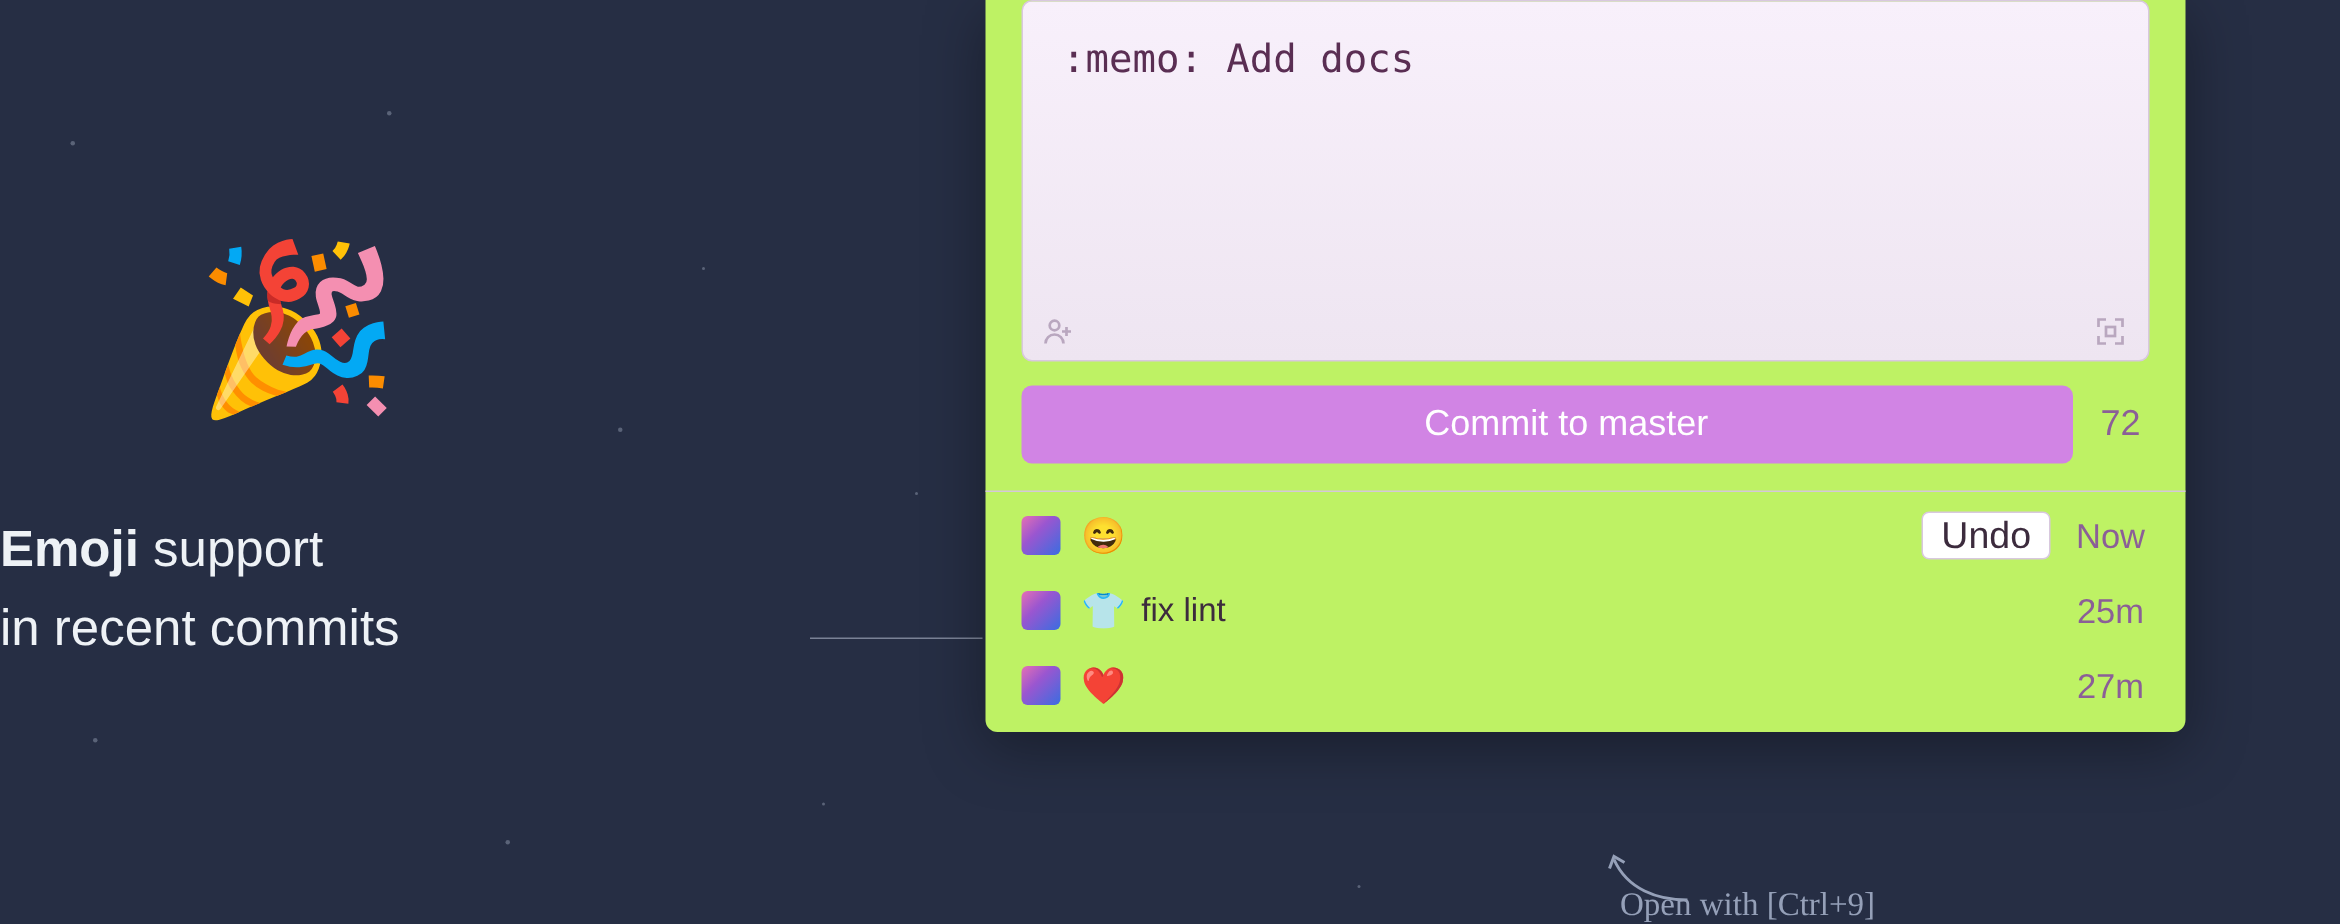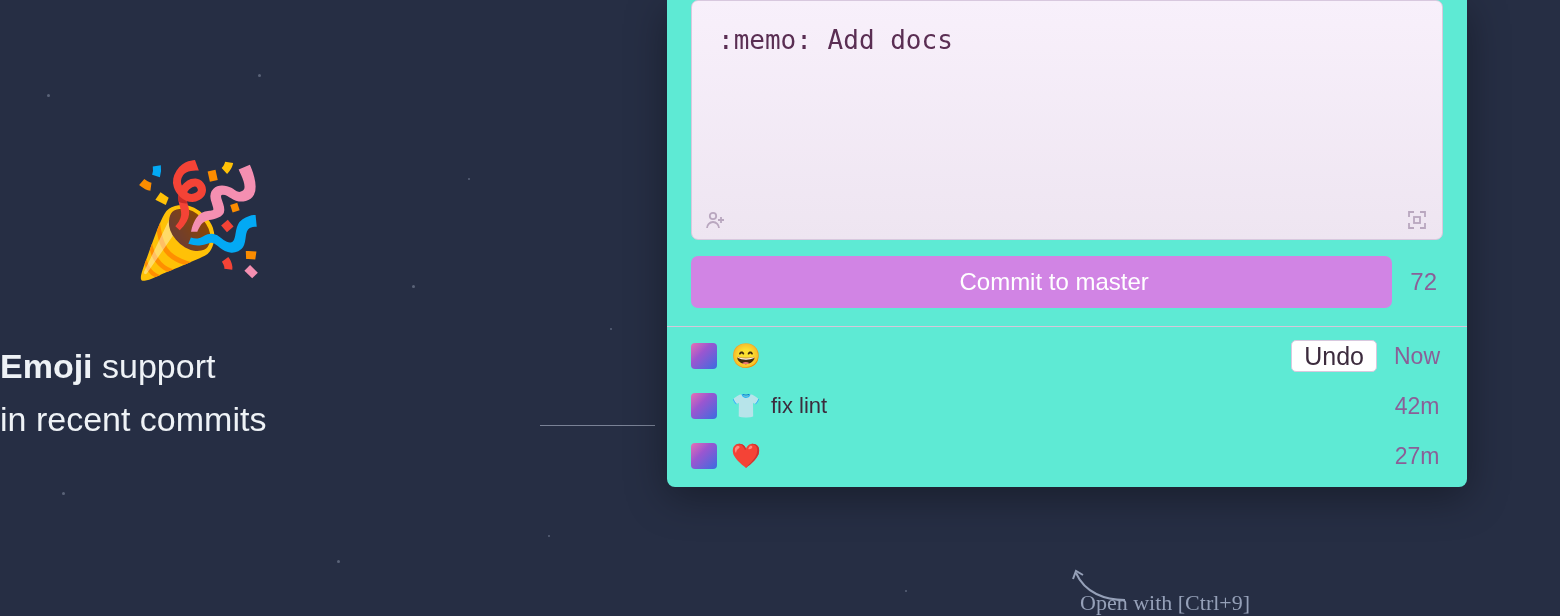--- a/index.html
+++ b/index.html
@@ -42,25 +42,24 @@
     top: 425px;
     width: 115px;
     height: 1px;
     background: #7a8296;
   }
   .panel {
     position: absolute;
     left: 657px;
     top: 0;
     width: 800px;
-    background: #5eead4;
+    background: #bef264;
     border-radius: 0 0 8px 8px;
     box-shadow: 0 10px 40px rgba(0,0,0,0.35);
     padding-bottom: 6px;
-    margin-left: 10px;
   }
   .commit-input {
     margin: 0 24px 0 24px;
     background: linear-gradient(#f8f0fb, #eee5f1);
     border: 1px solid #d8c8de;
     border-radius: 7px;
     position: relative;
   }
   .commit-text {
     padding: 24px 26px 10px 26px;
@@ -227,21 +226,21 @@
       <button class="undo-btn">Undo</button>
       <span class="commit-time">Now</span>
     </div>
 
     <div class="commit-item">
       <div class="avatar"></div>
       <div class="commit-msg">
         <span class="em">👕</span>
         <span>fix lint</span>
       </div>
-      <span class="commit-time">42m</span>
+      <span class="commit-time">25m</span>
     </div>
 
     <div class="commit-item">
       <div class="avatar"></div>
       <div class="commit-msg">
         <span class="em">❤️</span>
         <span></span>
       </div>
       <span class="commit-time">27m</span>
     </div>

